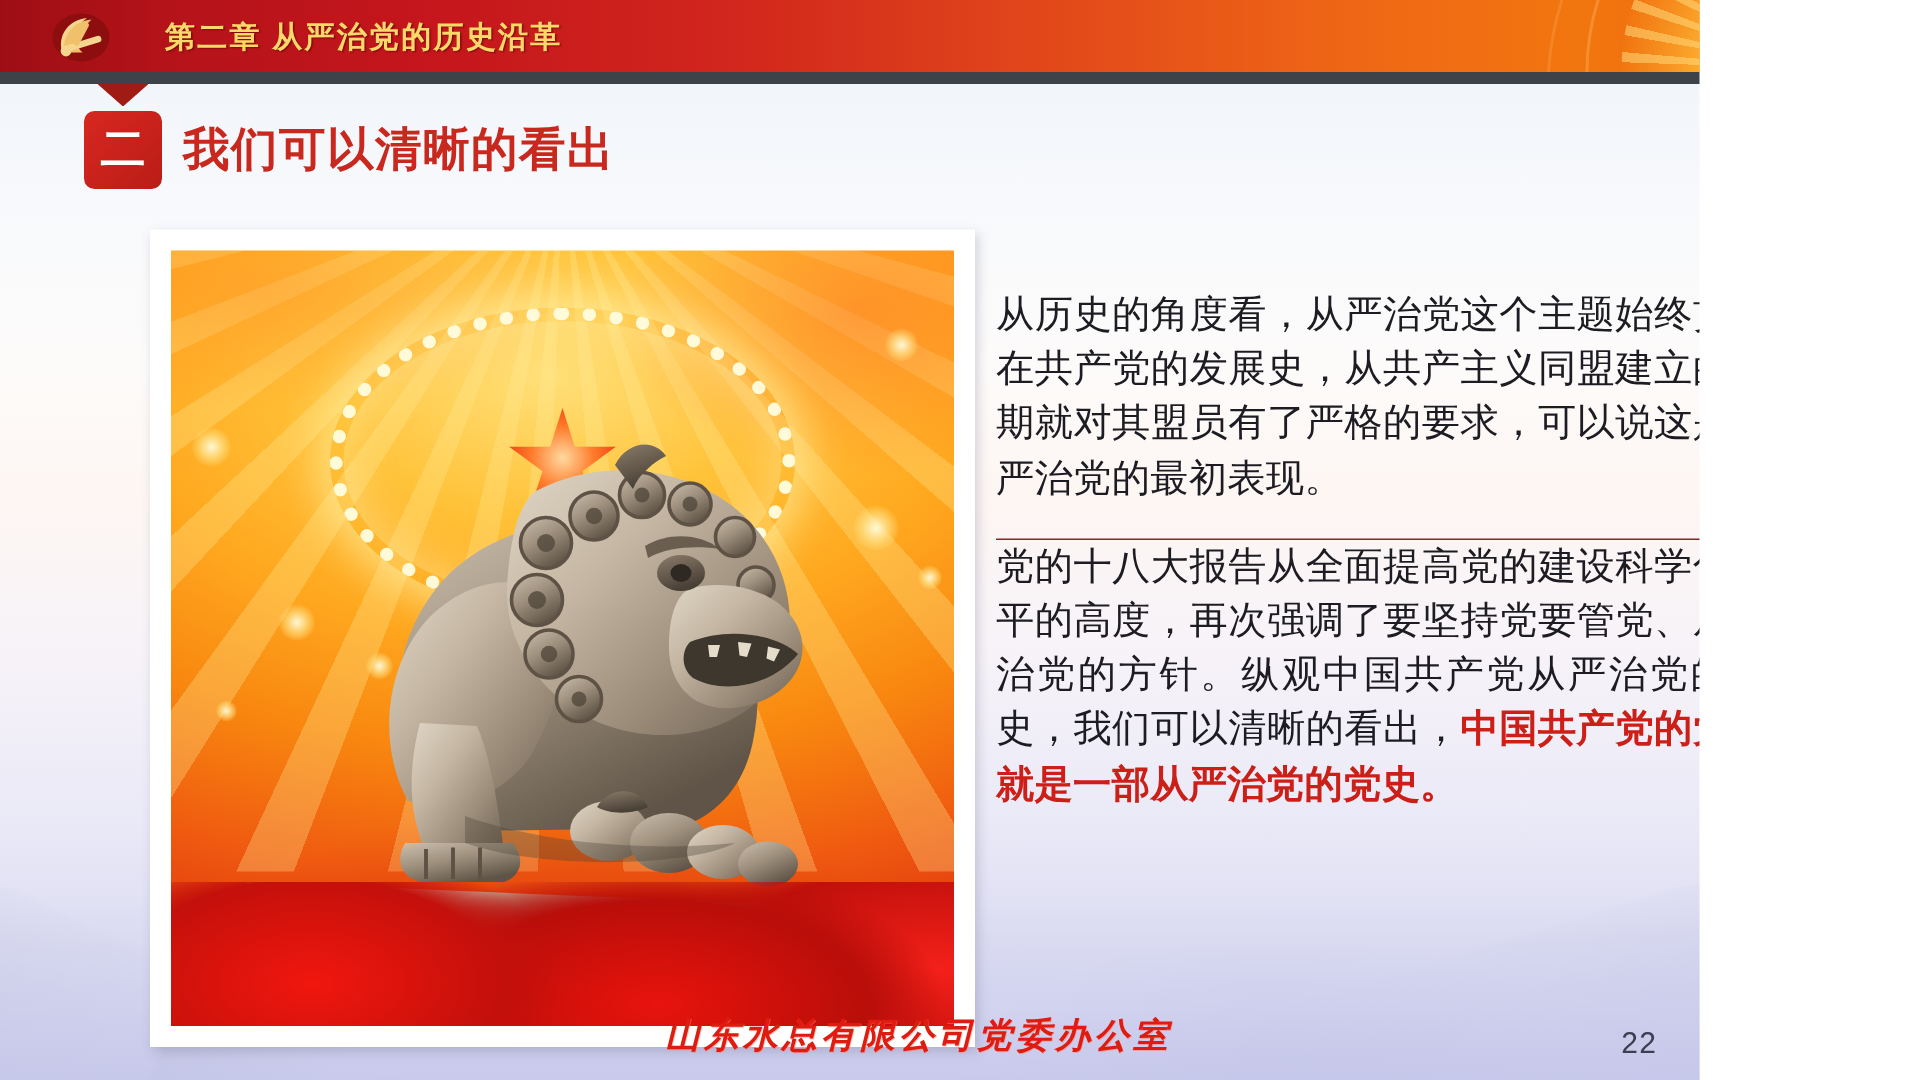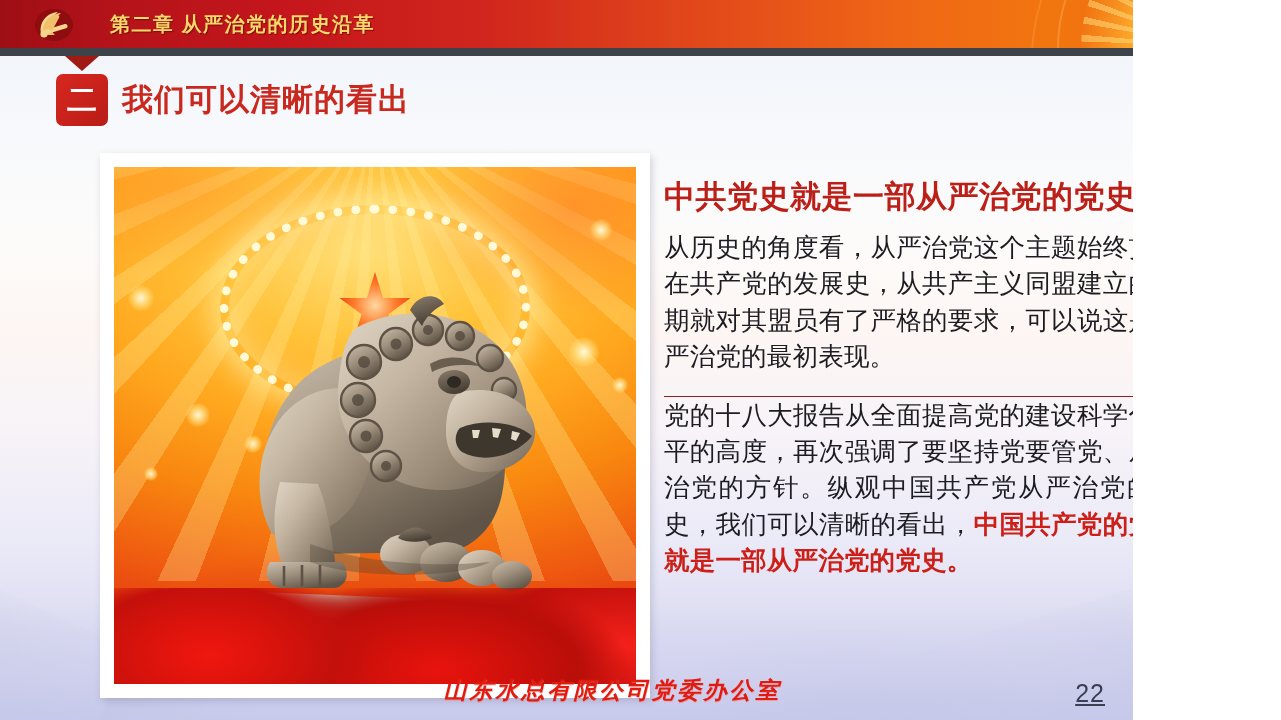--- a/index.html
+++ b/index.html
@@ -291,24 +291,23 @@
     font-size: 23px;
     font-weight: bold;
     font-style: italic;
     color: #e01b10;
     letter-spacing: 3px;
     text-shadow: 0.5px 0.5px 0 rgba(255,120,110,0.5);
   }
   #page-number {
     position: absolute;
     bottom: 12px; right: 28px;
-    font-size: 25px;
+    font-size: 20px;
     color: #3b3f52;
     letter-spacing: 1px;
-    text-decoration: underline;
   }
 </style>
 </head>
 <body>
 
 <div id="slide">
 
   <div class="mountain" id="mtn-left"></div>
   <div class="mountain" id="mtn-left-2"></div>
   <div class="mountain" id="mtn-mid"></div>
@@ -484,21 +483,20 @@
           <path d="M186 394 C212 414 236 426 256 438"></path>
           <path d="M210 396 C230 412 244 424 258 434"></path>
         </g>
       </svg>
 
       <div id="photo-silk"></div>
     </div>
   </div>
 
   <div id="text-col">
-    <div id="lead-heading">中共党史就是一部从严治党的党史</div>
     <p id="para-1">从历史的角度看，从严治党这个主题始终贯穿在共产党的发展史，从共产主义同盟建立的初期就对其盟员有了严格的要求，可以说这是从严治党的最初表现。</p>
     <div id="text-divider"></div>
     <p id="para-2"><span>党的十八大报告从全面提高党的建设科学化水平的高度，再次强调了要坚持党要管党、从严治党的方针。纵观中国共产党从严治党的历史，我们可以清晰的看出，</span><span class="emph-red">中国共产党的党史就是一部从严治党的党史。</span></p>
   </div>
 
   <div id="footer-org">山东水总有限公司党委办公室</div>
   <div id="page-number">22</div>
 
 </div>
 

